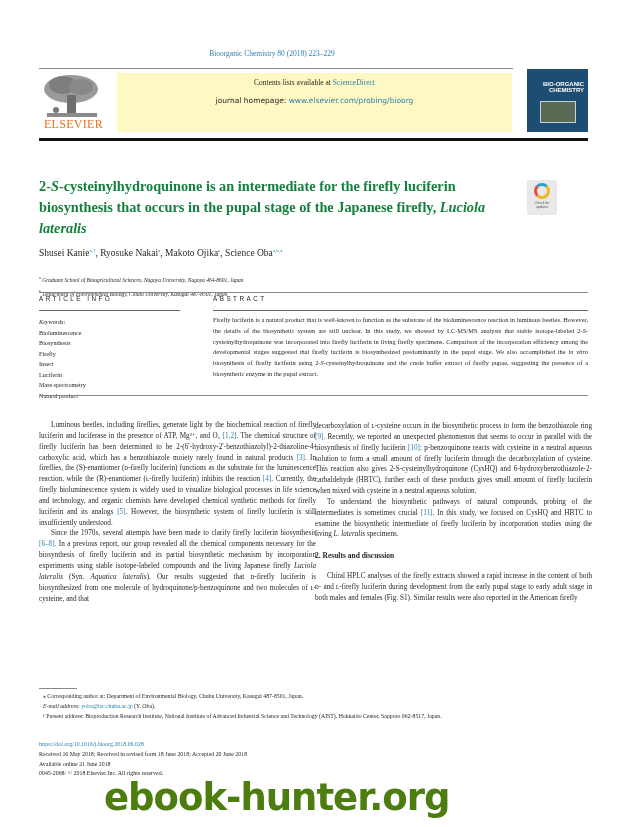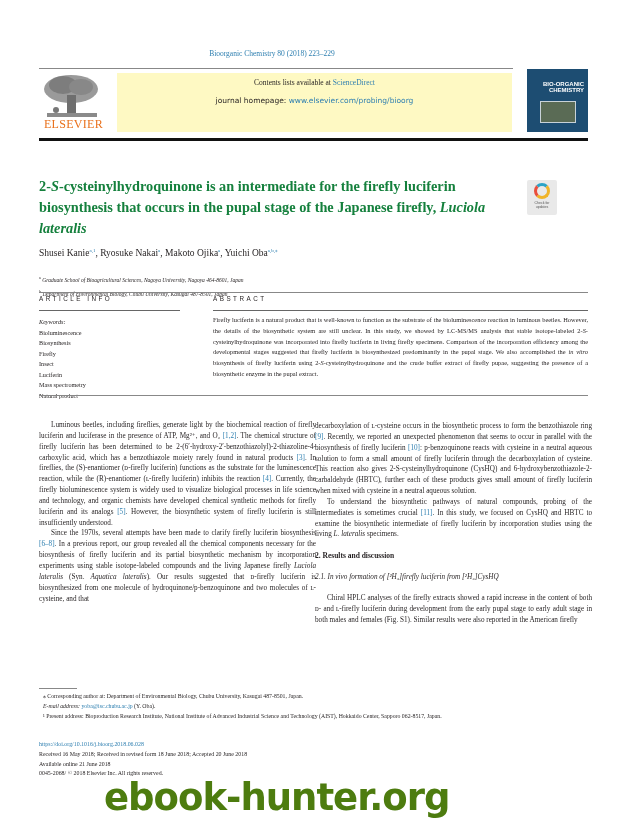--- a/index.html
+++ b/index.html
@@ -97,21 +97,21 @@
 
 <div class="crossmark">
   <div class="circ"></div>
   <div class="cmtext"><span>Check for</span><br><span>updates</span></div>
 </div>
 
 <div class="authors">
   <span>Shusei Kanie</span><sup>a,1</sup>,
   <span>Ryosuke Nakai</span><sup>a</sup>,
   <span>Makoto Ojika</span><sup>a</sup>,
-  <span>Yuichi Oba</span><sup>a,b,⁎</sup>
+  <span>Science Oba</span><sup>a,b,⁎</sup>
 </div>
 
 <div class="affils">
   <div><sup>a</sup> <span>Graduate School of Bioagricultural Sciences, Nagoya University, Nagoya 464-8601, Japan</span></div>
   <div><sup>b</sup> <span>Department of Environmental Biology, Chubu University, Kasugai 487-8501, Japan</span></div>
 </div>
 
 <div class="rule-affil"></div>
 
 <div class="sec-label" style="left:39px;">ARTICLE INFO</div>
@@ -137,21 +137,20 @@
 <div class="col col-left">
   <p><span>Luminous beetles, including fireflies, generate light by the biochemical reaction of firefly luciferin and luciferase in the presence of ATP, Mg²⁺, and O₂ </span><a>[1,2]</a><span>. The chemical structure of firefly luciferin has been determined to be 2-(6′-hydroxy-2′-benzothiazolyl)-2-thiazoline-4-carboxylic acid, which has a benzothiazole moiety rarely found in natural products </span><a>[3]</a><span>. In fireflies, the (S)-enantiomer (ᴅ-firefly luciferin) functions as the substrate for the luminescence reaction, while the (R)-enantiomer (ʟ-firefly luciferin) inhibits the reaction </span><a>[4]</a><span>. Currently, the firefly bioluminescence system is widely used to visualize biological processes in life science and technology, and organic chemists have developed chemical synthetic methods for firefly luciferin and its analogs </span><a>[5]</a><span>. However, the biosynthetic system of firefly luciferin is still insufficiently understood.</span></p>
   <p><span>Since the 1970s, several attempts have been made to clarify firefly luciferin biosynthesis </span><a>[6–8]</a><span>. In a previous report, our group revealed all the chemical components necessary for the biosynthesis of firefly luciferin and its partial biosynthetic mechanism by incorporation experiments using stable isotope-labeled compounds and the living Japanese firefly </span><i>Luciola lateralis</i><span> (Syn. </span><i>Aquatica lateralis</i><span>). Our results suggested that ᴅ-firefly luciferin is biosynthesized from one molecule of hydroquinone/p-benzoquinone and two molecules of ʟ-cysteine, and that</span></p>
 </div>
 
 <div class="col col-right">
   <p class="noindent"><span>decarboxylation of ʟ-cysteine occurs in the biosynthetic process to form the benzothiazole ring </span><a>[9]</a><span>. Recently, we reported an unexpected phenomenon that seems to occur in parallel with the biosynthesis of firefly luciferin </span><a>[10]</a><span>: p-benzoquinone reacts with cysteine in a neutral aqueous solution to form a small amount of firefly luciferin through the decarboxylation of cysteine. This reaction also gives 2-S-cysteinylhydroquinone (CysHQ) and 6-hydroxybenzothiazole-2-carbaldehyde (HBTC), further each of these products gives small amount of firefly luciferin when mixed with cysteine in a neutral aqueous solution.</span></p>
   <p><span>To understand the biosynthetic pathways of natural compounds, probing of the intermediates is sometimes crucial </span><a>[11]</a><span>. In this study, we focused on CysHQ and HBTC to examine the biosynthetic intermediate of firefly luciferin by incorporation studies using the living </span><i>L. lateralis</i><span> specimens.</span></p>
   <div class="gap"></div>
   <h2>2.  Results and discussion</h2>
-  <h3>2.1.  In vivo formation of [²H₃]firefly luciferin from [²H₃]CysHQ</h3>
   <p>Chiral HPLC analyses of the firefly extracts showed a rapid increase in the content of both ᴅ- and ʟ-firefly luciferin during development from the early pupal stage to early adult stage in both males and females (Fig. S1). Similar results were also reported in the American firefly</p>
 </div>
 
 <div class="fn-rule"></div>
 <div class="footnotes">
   <div class="ind">⁎ Corresponding author at: Department of Environmental Biology, Chubu University, Kasugai 487-8501, Japan.</div>
   <div class="ind"><span class="it">E-mail address: </span><a>yoba@isc.chubu.ac.jp</a><span> (Y. Oba).</span></div>
   <div class="ind">¹ Present address: Bioproduction Research Institute, National Institute of Advanced Industrial Science and Technology (AIST), Hokkaido Center, Sapporo 062-8517, Japan.</div>
 </div>
 

